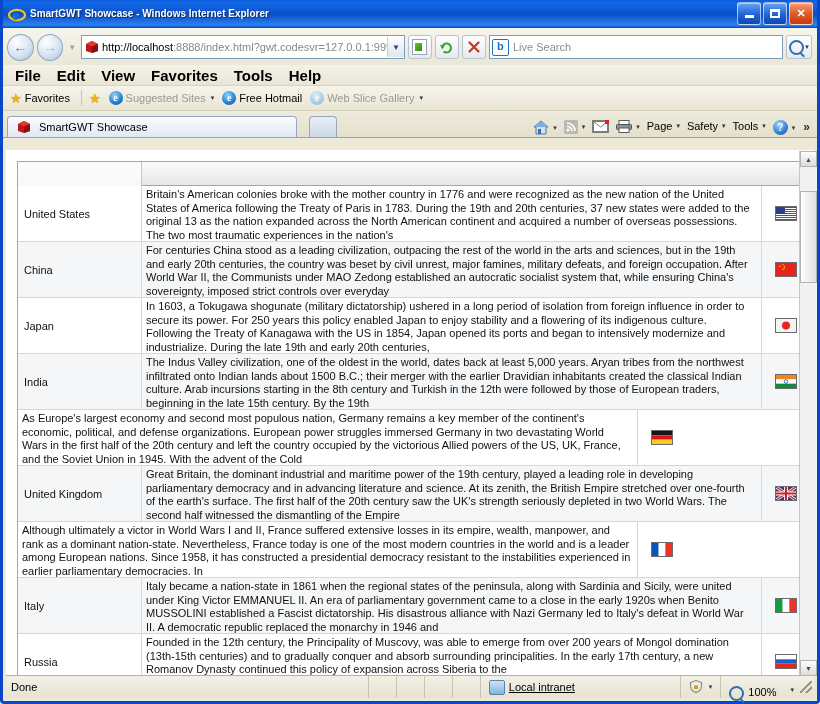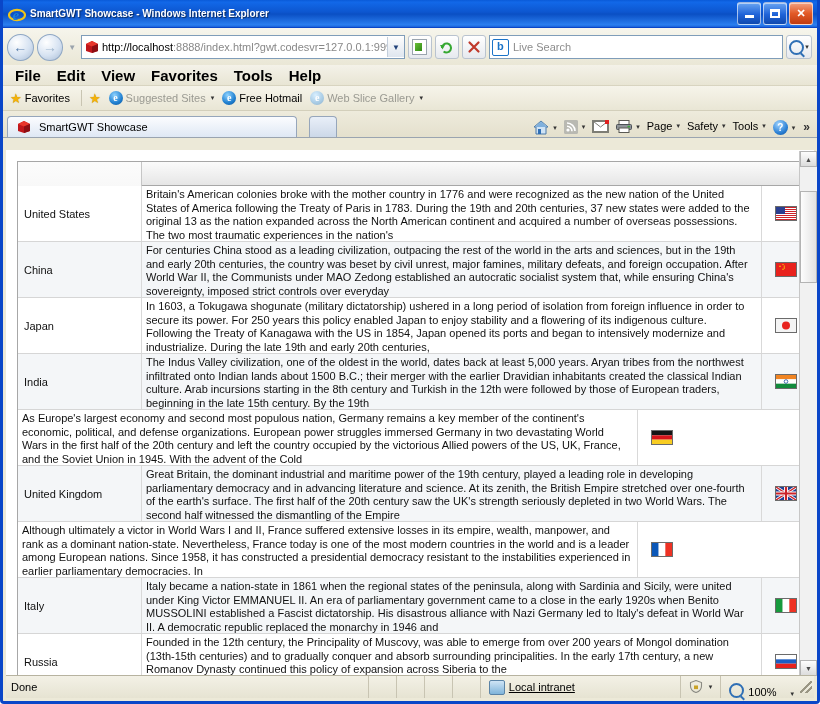--- a/index.html
+++ b/index.html
@@ -227,21 +227,21 @@
   }
   .monitor{
     width:14px;height:13px;background:linear-gradient(to bottom,#cfe4f5,#7fb4da);
     border:1px solid #5a83a6;border-radius:2px;position:relative;flex:0 0 auto;
   }
   .st-prot{
     display:flex;align-items:center;gap:4px;padding:0 8px;height:22px;box-sizing:border-box;
     border-left:1px solid #c8c4b2;
   }
   .st-zoom{
-    display:flex;align-items:flex-end;gap:4px;padding:2px 6px 0 8px;height:22px;box-sizing:border-box;
+    display:flex;align-items:flex-start;gap:4px;padding:10px 6px 0 8px;height:22px;box-sizing:border-box;
     border-left:1px solid #c8c4b2;
   }
   .mag{
     width:11px;height:11px;border:2px solid #2f6fb5;border-radius:50%;position:relative;flex:0 0 auto;
   }
   .mag:after{content:"";position:absolute;right:-3px;bottom:-3px;width:5px;height:2px;
     background:#2f6fb5;transform:rotate(45deg);}
   .gripper{
     width:12px;height:12px;margin-left:auto;margin-right:2px;flex:0 0 auto;
     background:

